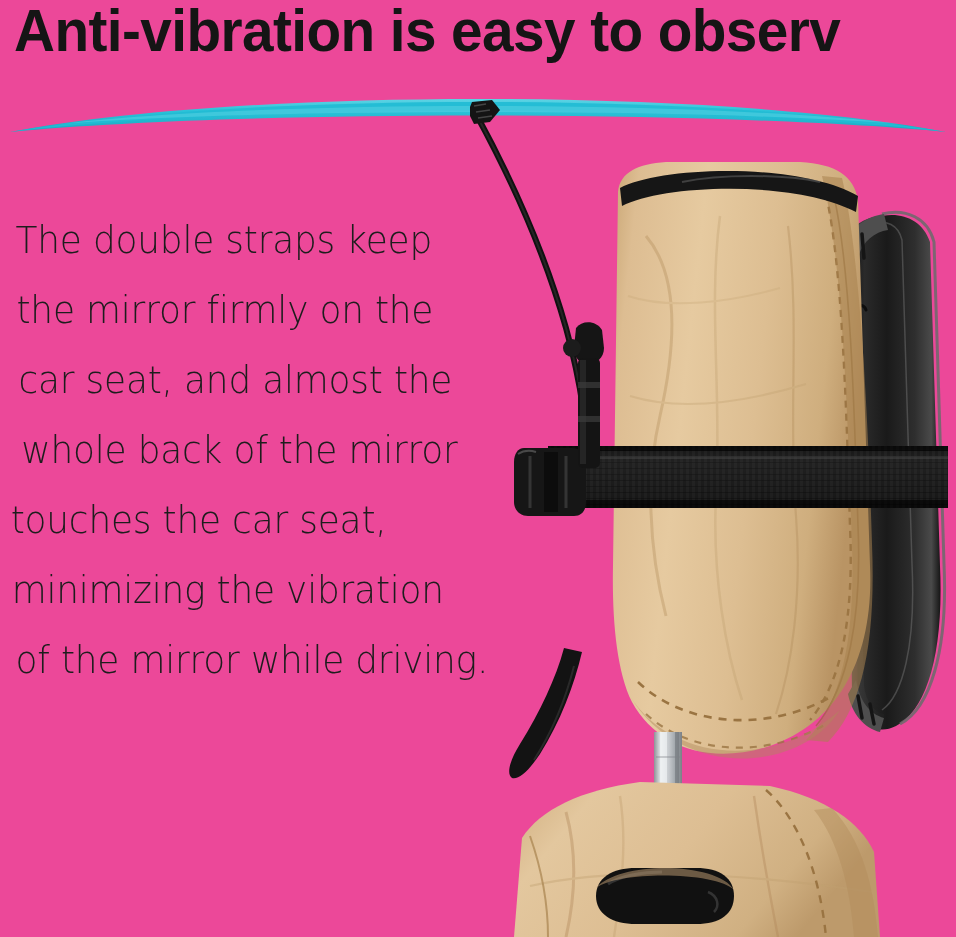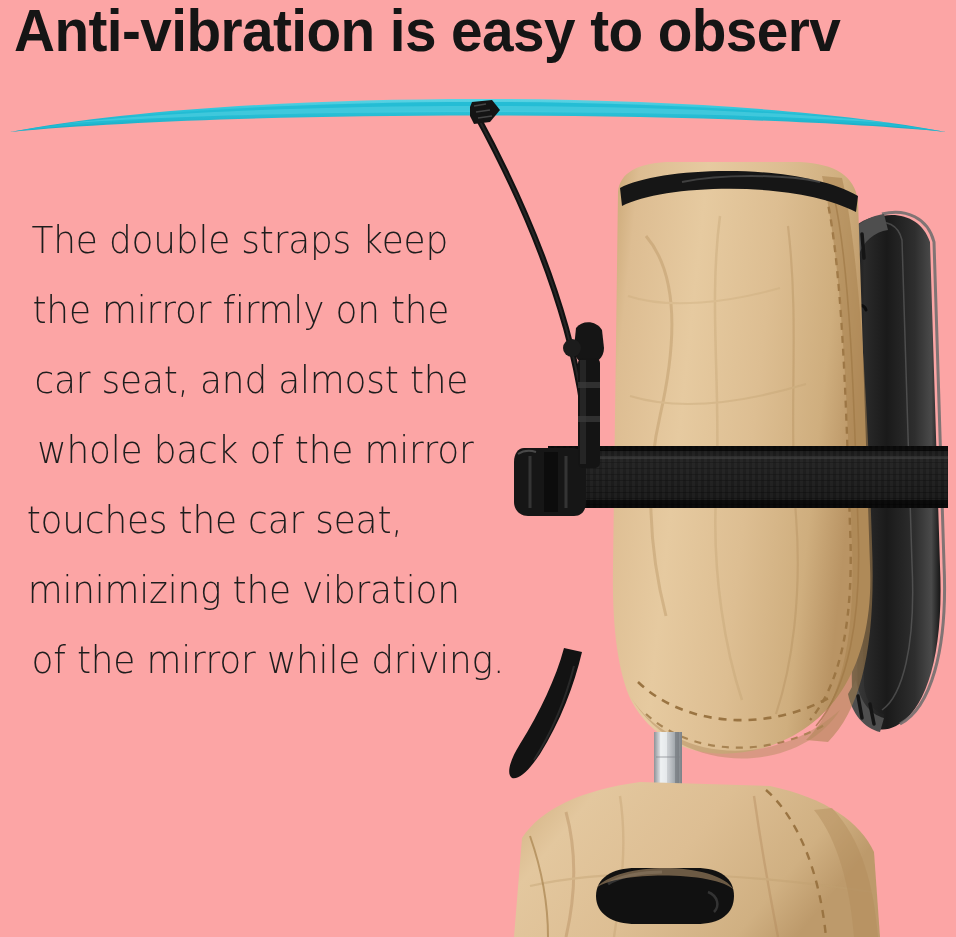--- a/index.html
+++ b/index.html
@@ -1,42 +1,42 @@
 <!DOCTYPE html>
 <html><head>
 <meta charset="utf-8">
 <style>
   html,body{margin:0;padding:0;background:#ffffff;}
   body{
     width:956px;height:937px;overflow:hidden;position:relative;
     font-family:"Liberation Sans","DejaVu Sans",sans-serif;
     -webkit-font-smoothing:antialiased;
   }
-  .stage{position:absolute;inset:0;background:#fca5a5;overflow:hidden;}
+  .stage{position:absolute;inset:0;background:#ec4899;overflow:hidden;}
 
   
   .headline{
     position:absolute;left:14px;top:-2px;
     white-space:nowrap;
     font-family:"Liberation Sans","DejaVu Sans",sans-serif;
     font-weight:700;
     font-size:60px;
     line-height:66px;
     letter-spacing:-0.6px;
     color:#151515;
     transform:scaleX(0.945);
     transform-origin:left top;
   }
 
   
   .swoosh{position:absolute;left:0;top:84px;width:956px;height:66px;}
 
   
   .copy{
-    position:absolute;left:16px;top:206px;width:486px;
+    position:absolute;left:0px;top:206px;width:486px;
     font-family:"DejaVu Sans","Liberation Sans",sans-serif;
     font-weight:300;
     color:#1d1d1d;
   }
   .copy .ln{
     font-size:37px;
     line-height:70px;
     white-space:nowrap;
     letter-spacing:-0.2px;
     transform:scaleX(0.97);

